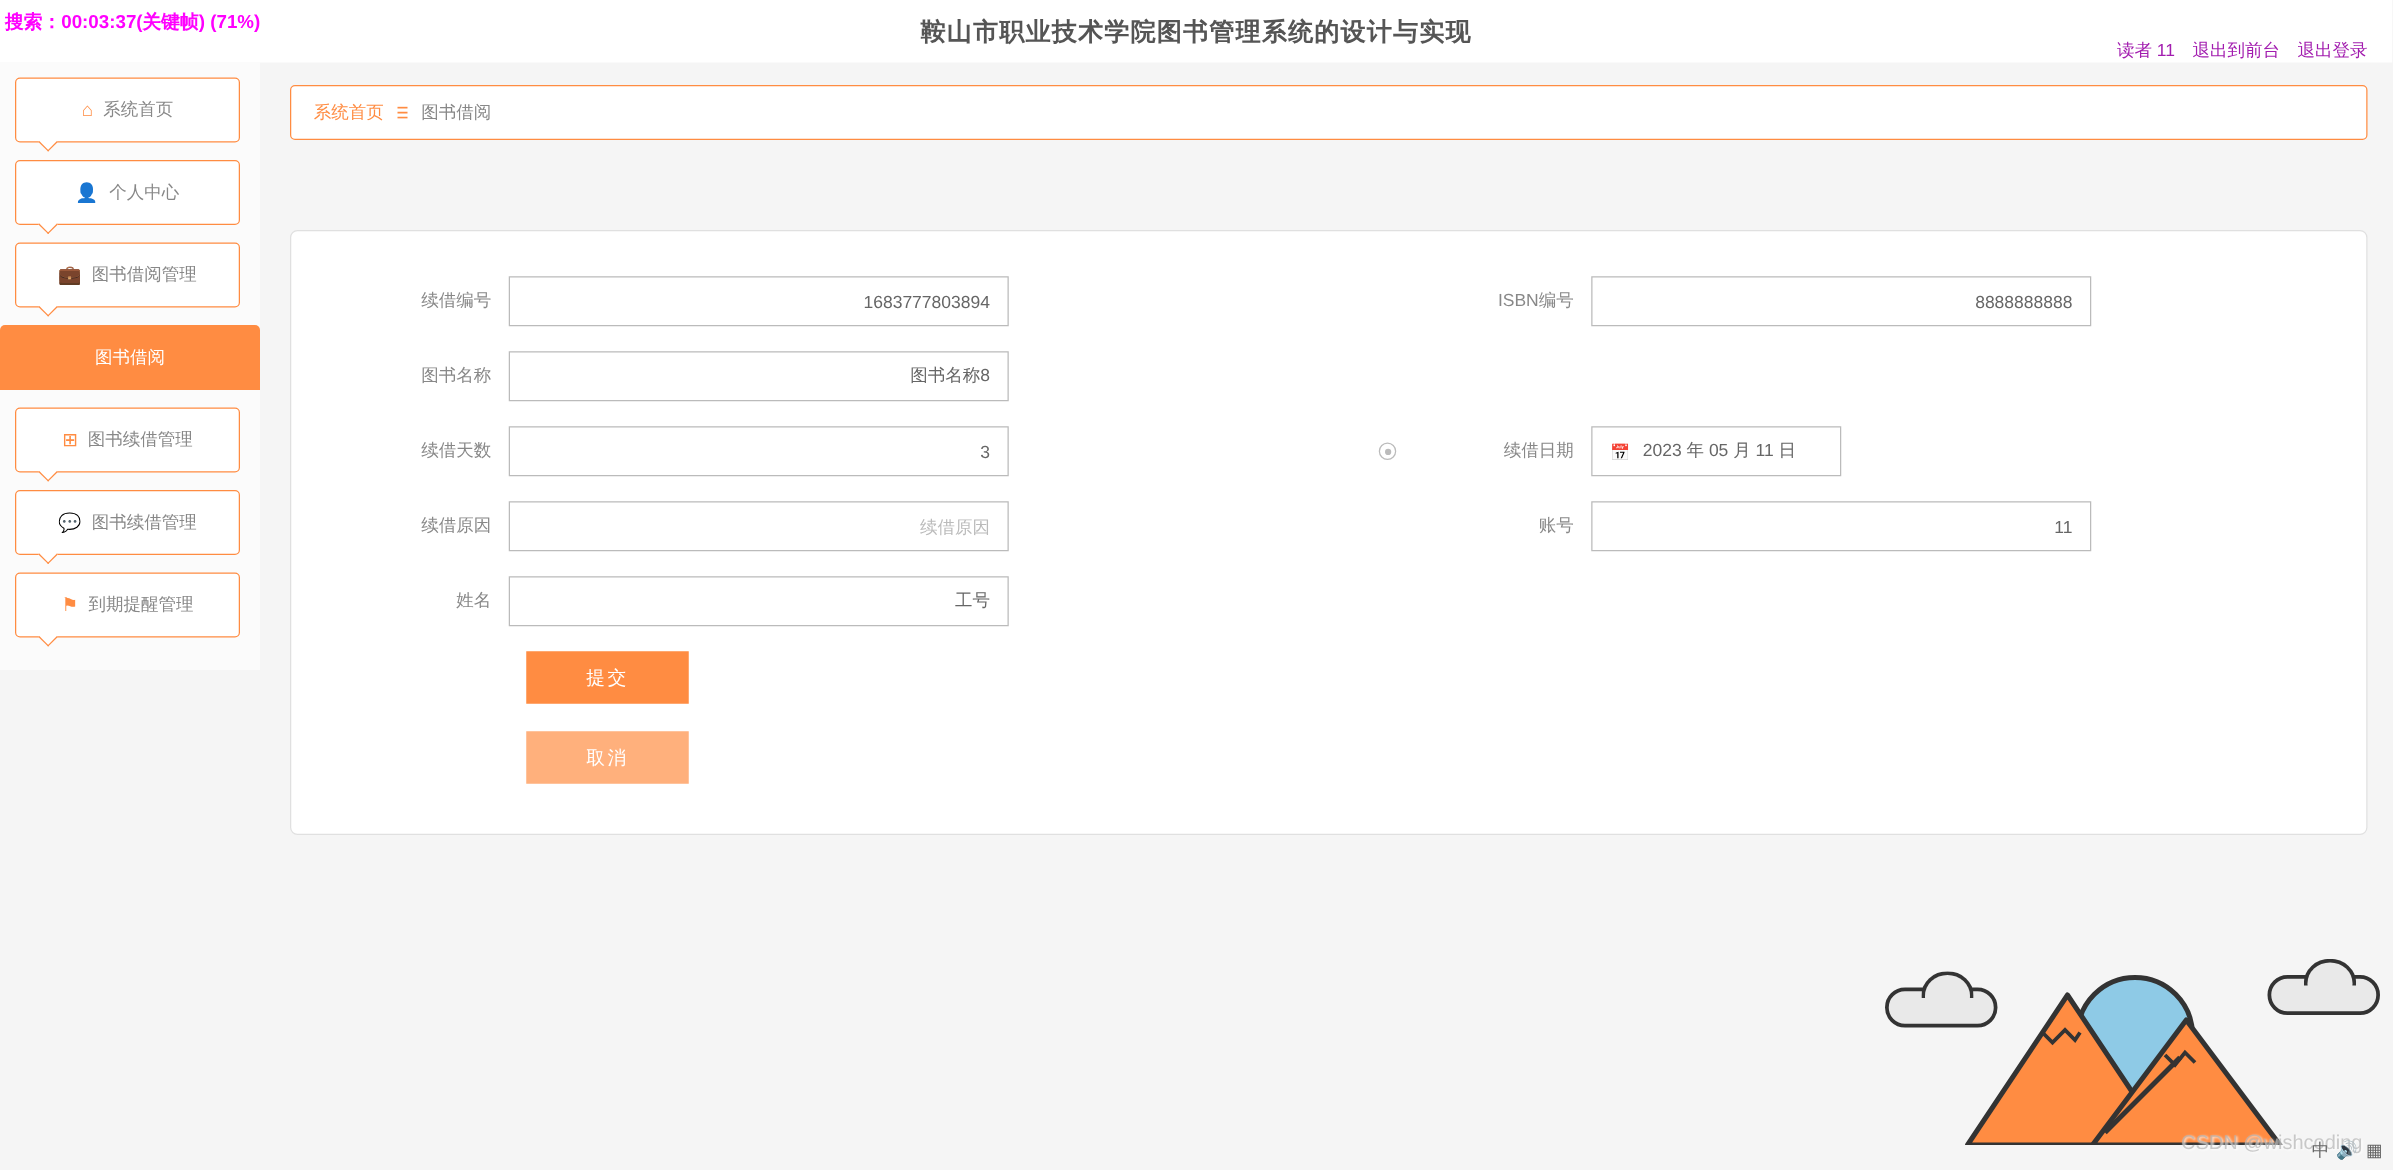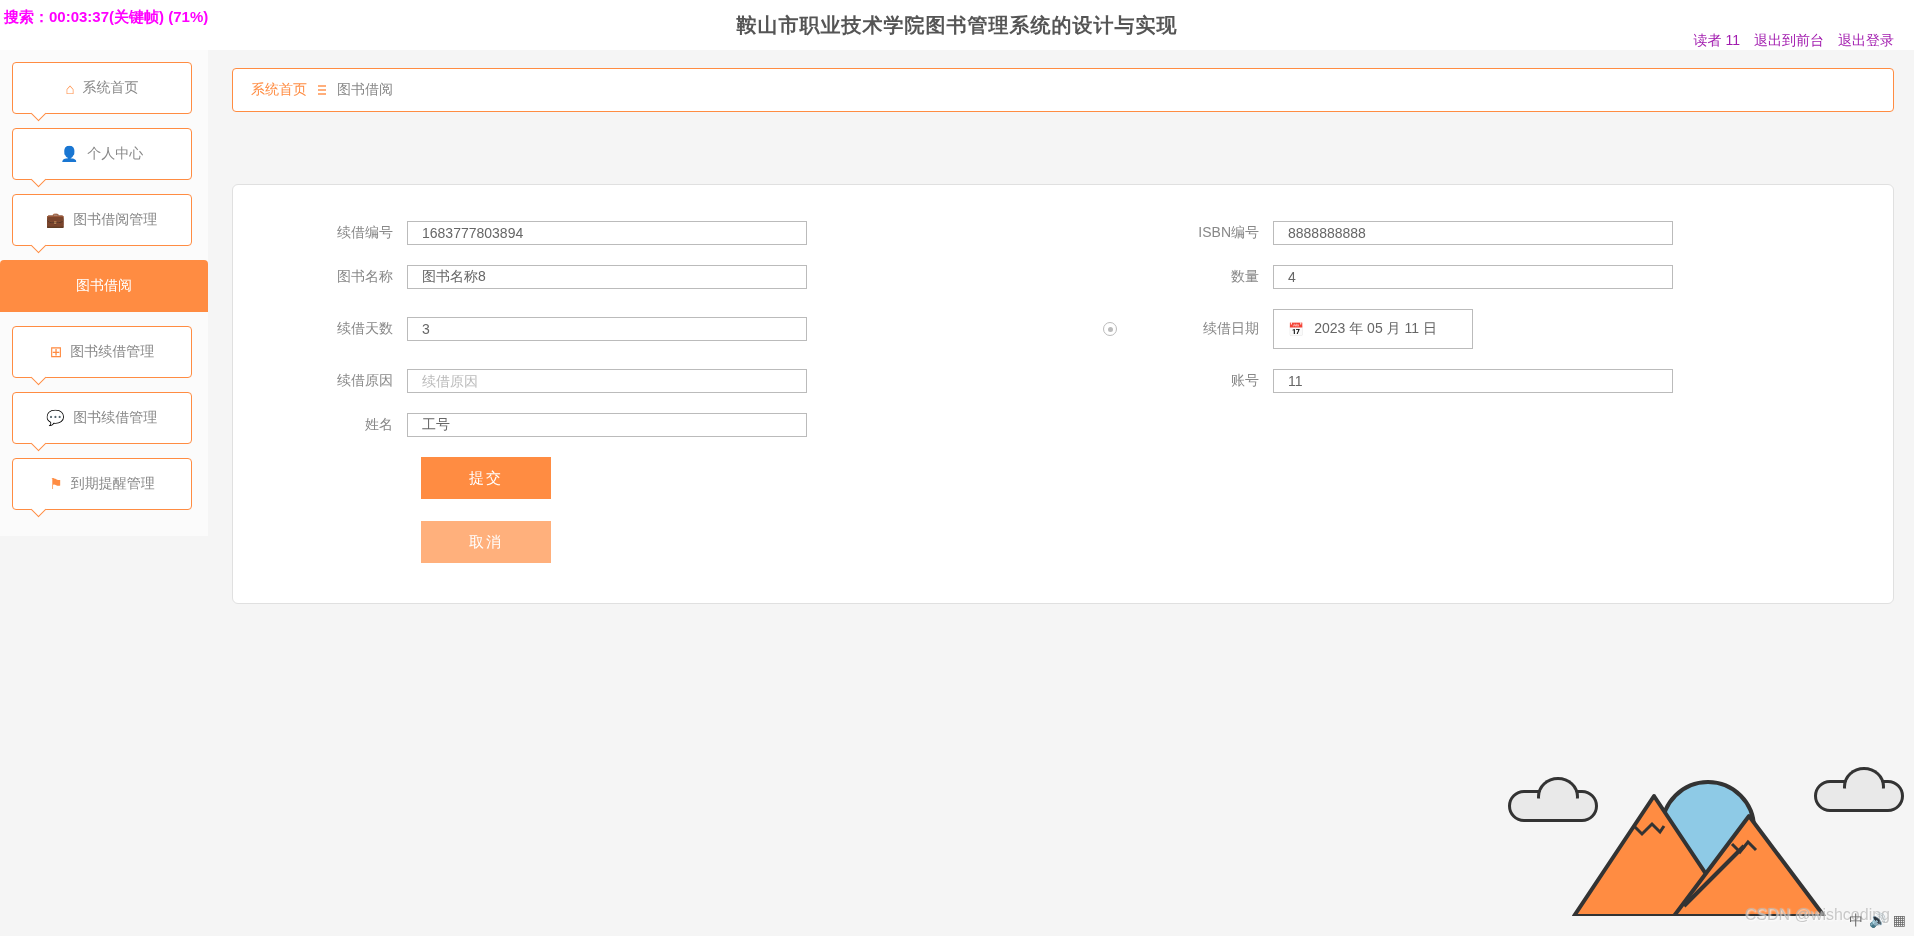--- a/index.html
+++ b/index.html
@@ -146,26 +146,27 @@
     }
     .form-label {
       width: 110px;
       text-align: right;
       font-size: 14px;
       color: #888;
       padding-right: 14px;
     }
     .form-input {
       width: 400px;
-      height: 24px;
+      height: 40px;
       border: 1px solid #bbb;
       padding: 0 14px;
       font-size: 14px;
       color: #666;
       outline: none;
+      text-align: right;
     }
     .form-input::placeholder { color: #bbb; }
     .date-input {
       width: 200px;
       height: 40px;
       border: 1px solid #bbb;
       padding: 0 14px;
       font-size: 14px;
       color: #666;
       display: flex;
@@ -347,24 +348,20 @@
       </div>
       <div class="form-group right-group">
         <div class="form-label">ISBN编号</div>
         <input class="form-input" value="8888888888" style="">
       </div>
     </div>
     <div class="form-row">
       <div class="form-group">
         <div class="form-label">图书名称</div>
         <input class="form-input" value="图书名称8" style="">
-      </div>
-      <div class="form-group right-group">
-        <div class="form-label">数量</div>
-        <input class="form-input" value="4" style="">
       </div>
     </div>
     <div class="form-row">
       <div class="form-group">
         <div class="form-label">续借天数</div>
         <input class="form-input" value="3" style="">
       </div>
       <div class="form-group right-group">
         <span class="radio-dot" style="left:40px;"></span>
         <div class="form-label">续借日期</div>

